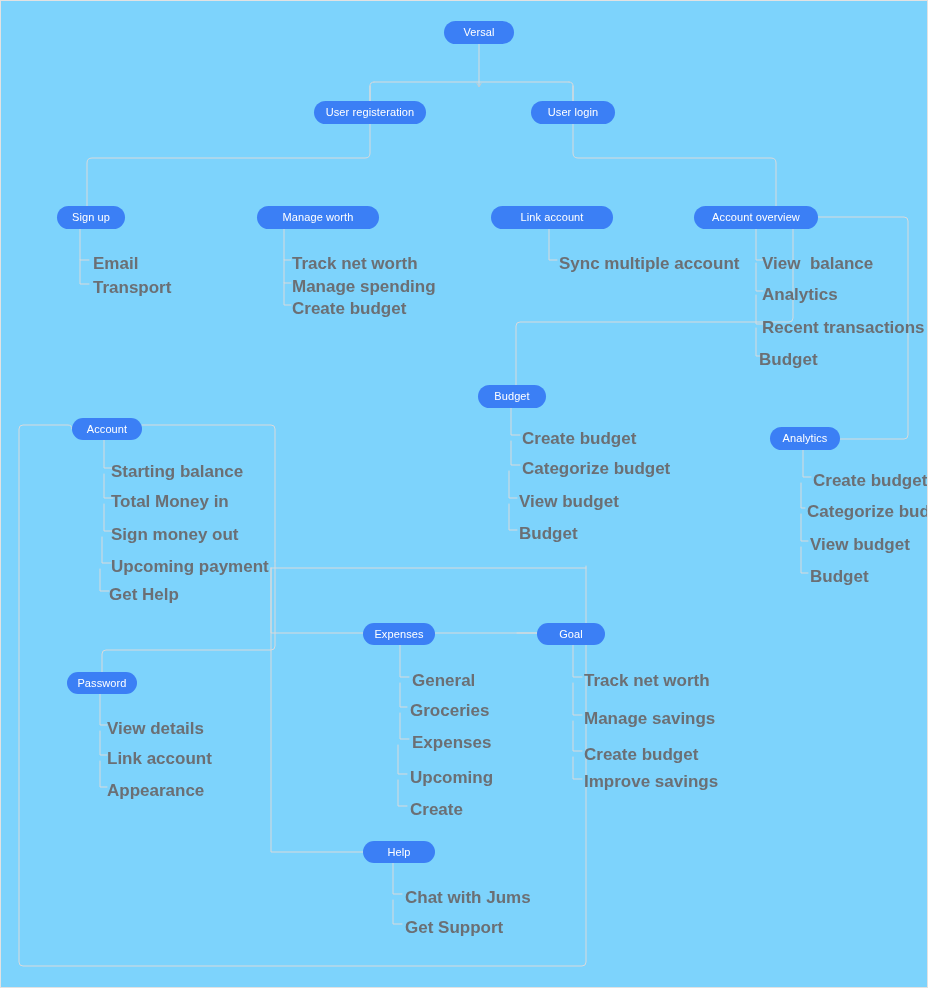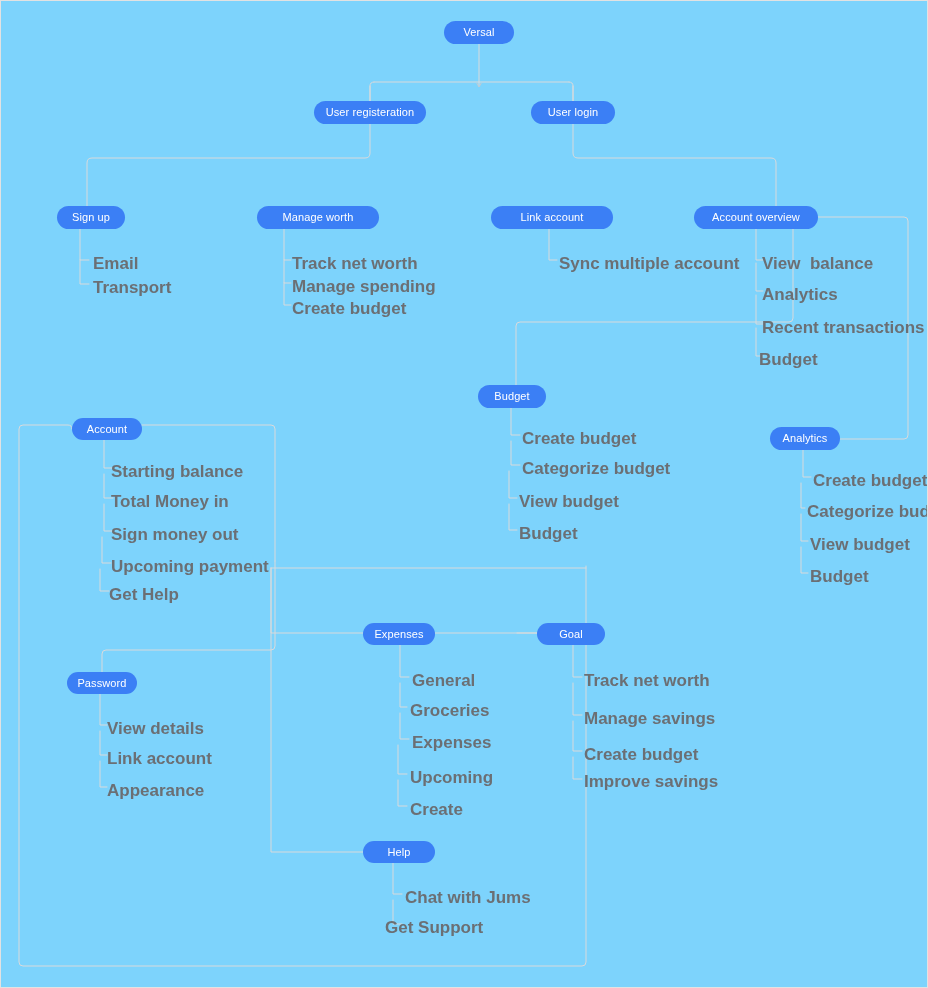--- a/index.html
+++ b/index.html
@@ -182,15 +182,15 @@
   <div class="leaf" style="left:411px;top:733px">Expenses</div>
   <div class="leaf" style="left:409px;top:768px">Upcoming</div>
   <div class="leaf" style="left:409px;top:800px">Create</div>
 
   <div class="leaf" style="left:583px;top:671px">Track net worth</div>
   <div class="leaf" style="left:583px;top:709px">Manage savings</div>
   <div class="leaf" style="left:583px;top:745px">Create budget</div>
   <div class="leaf" style="left:583px;top:772px">Improve savings</div>
 
   <div class="leaf" style="left:404px;top:888px">Chat with Jums</div>
-  <div class="leaf" style="left:384px;top:918px">Get Support</div>
+  <div class="leaf" style="left:404px;top:918px">Get Support</div>
 
 </div>
 
 </body></html>

